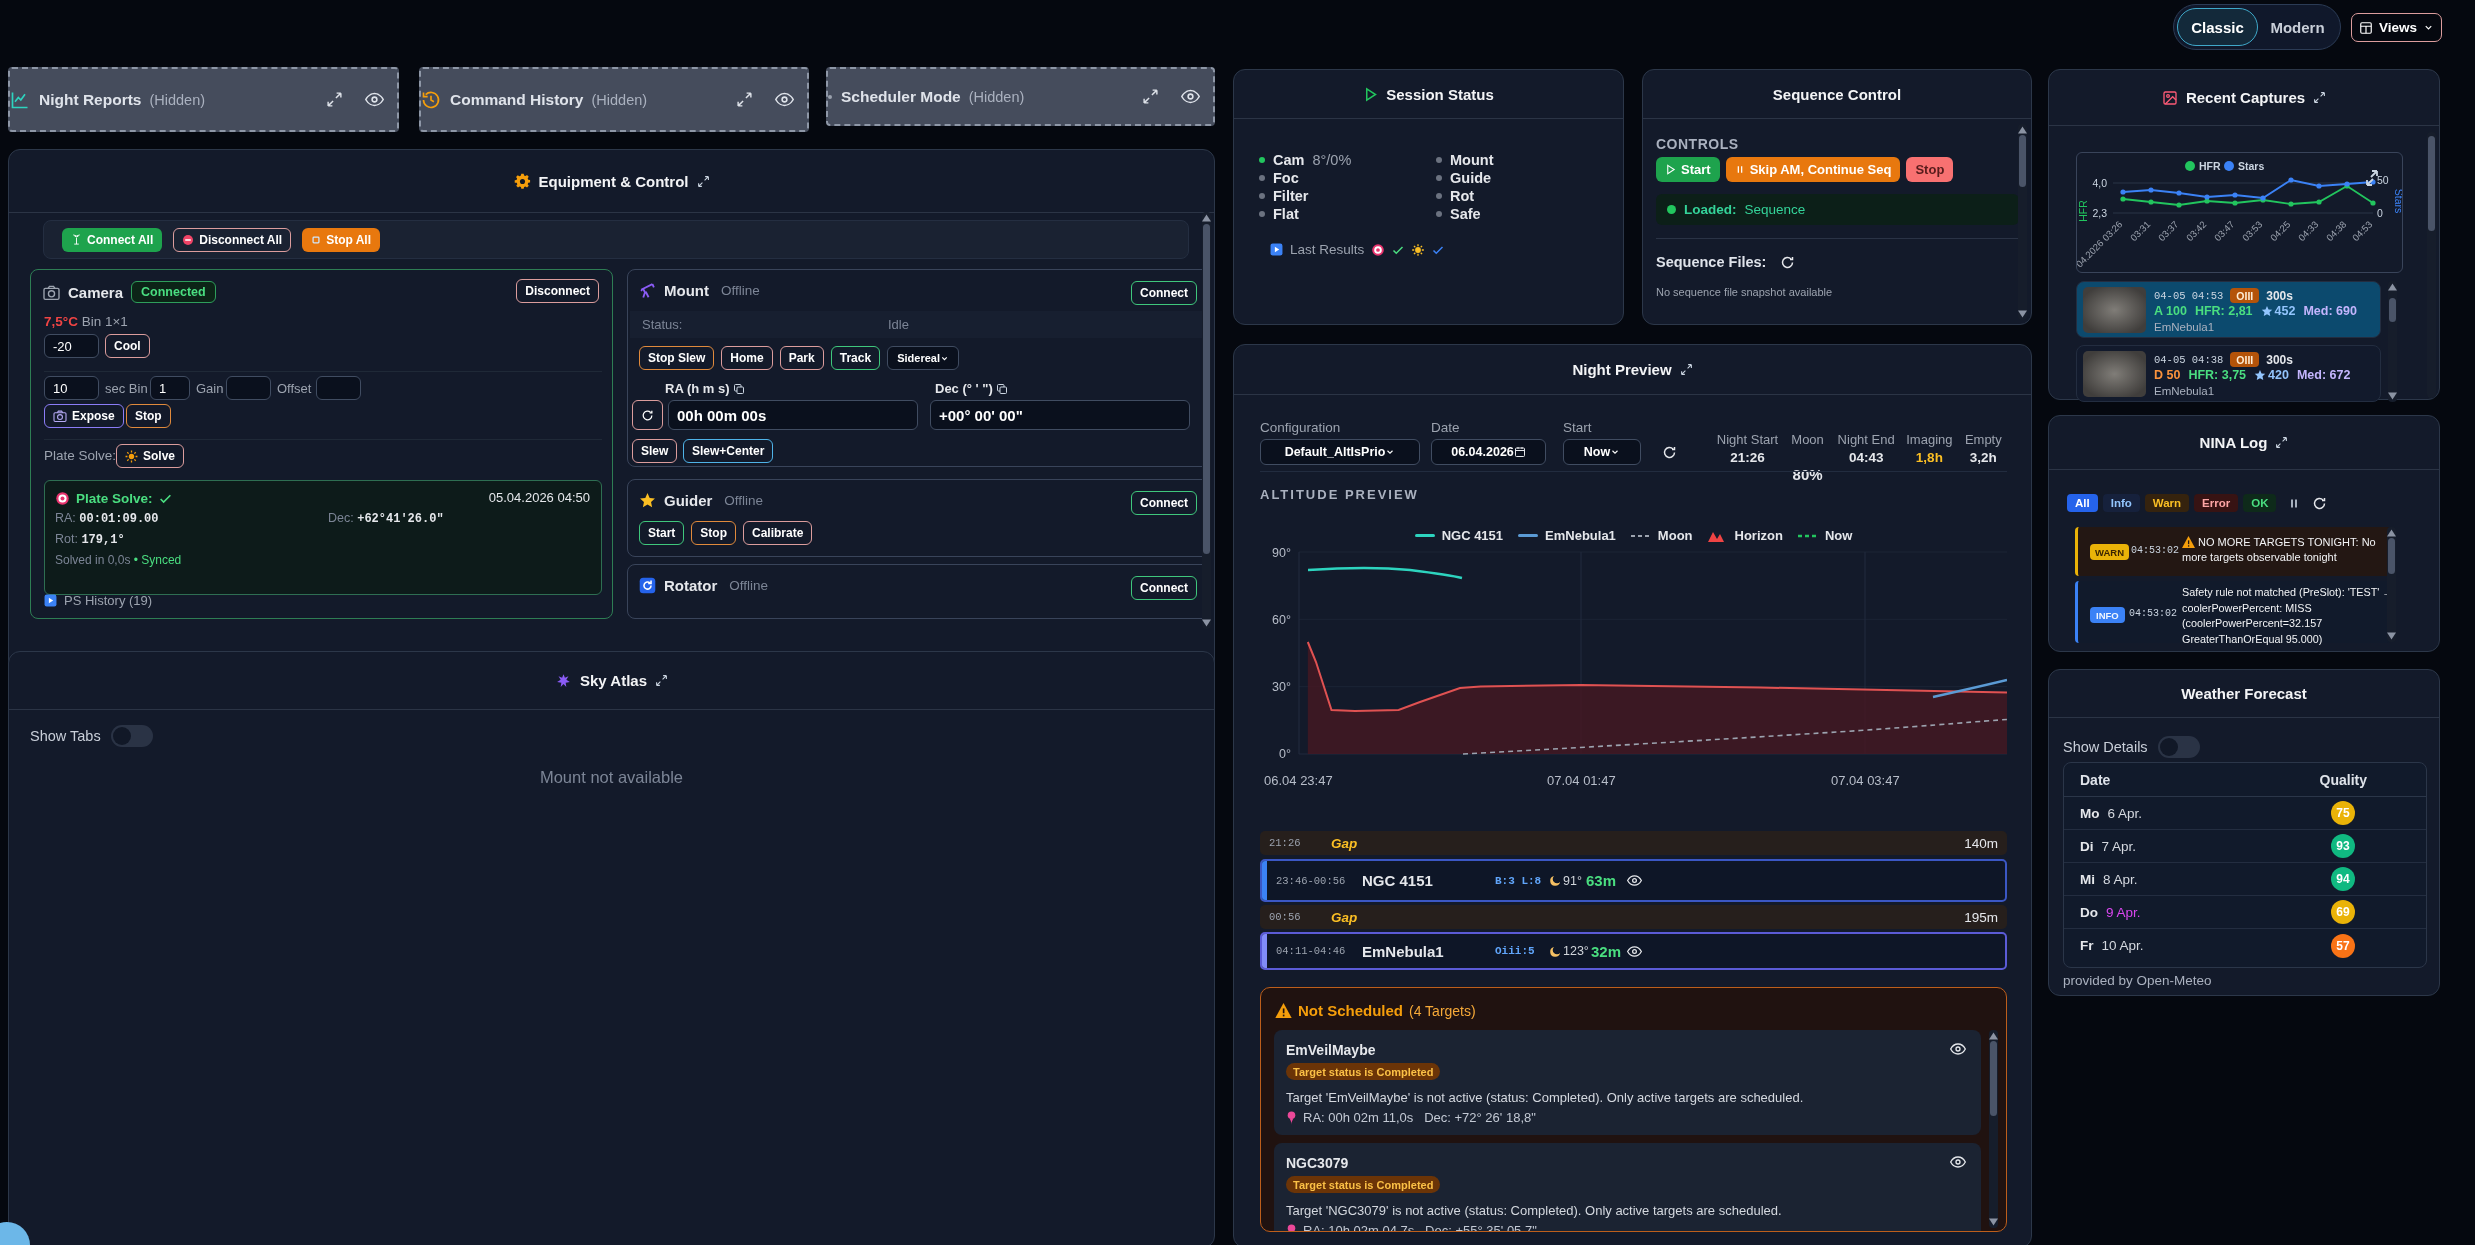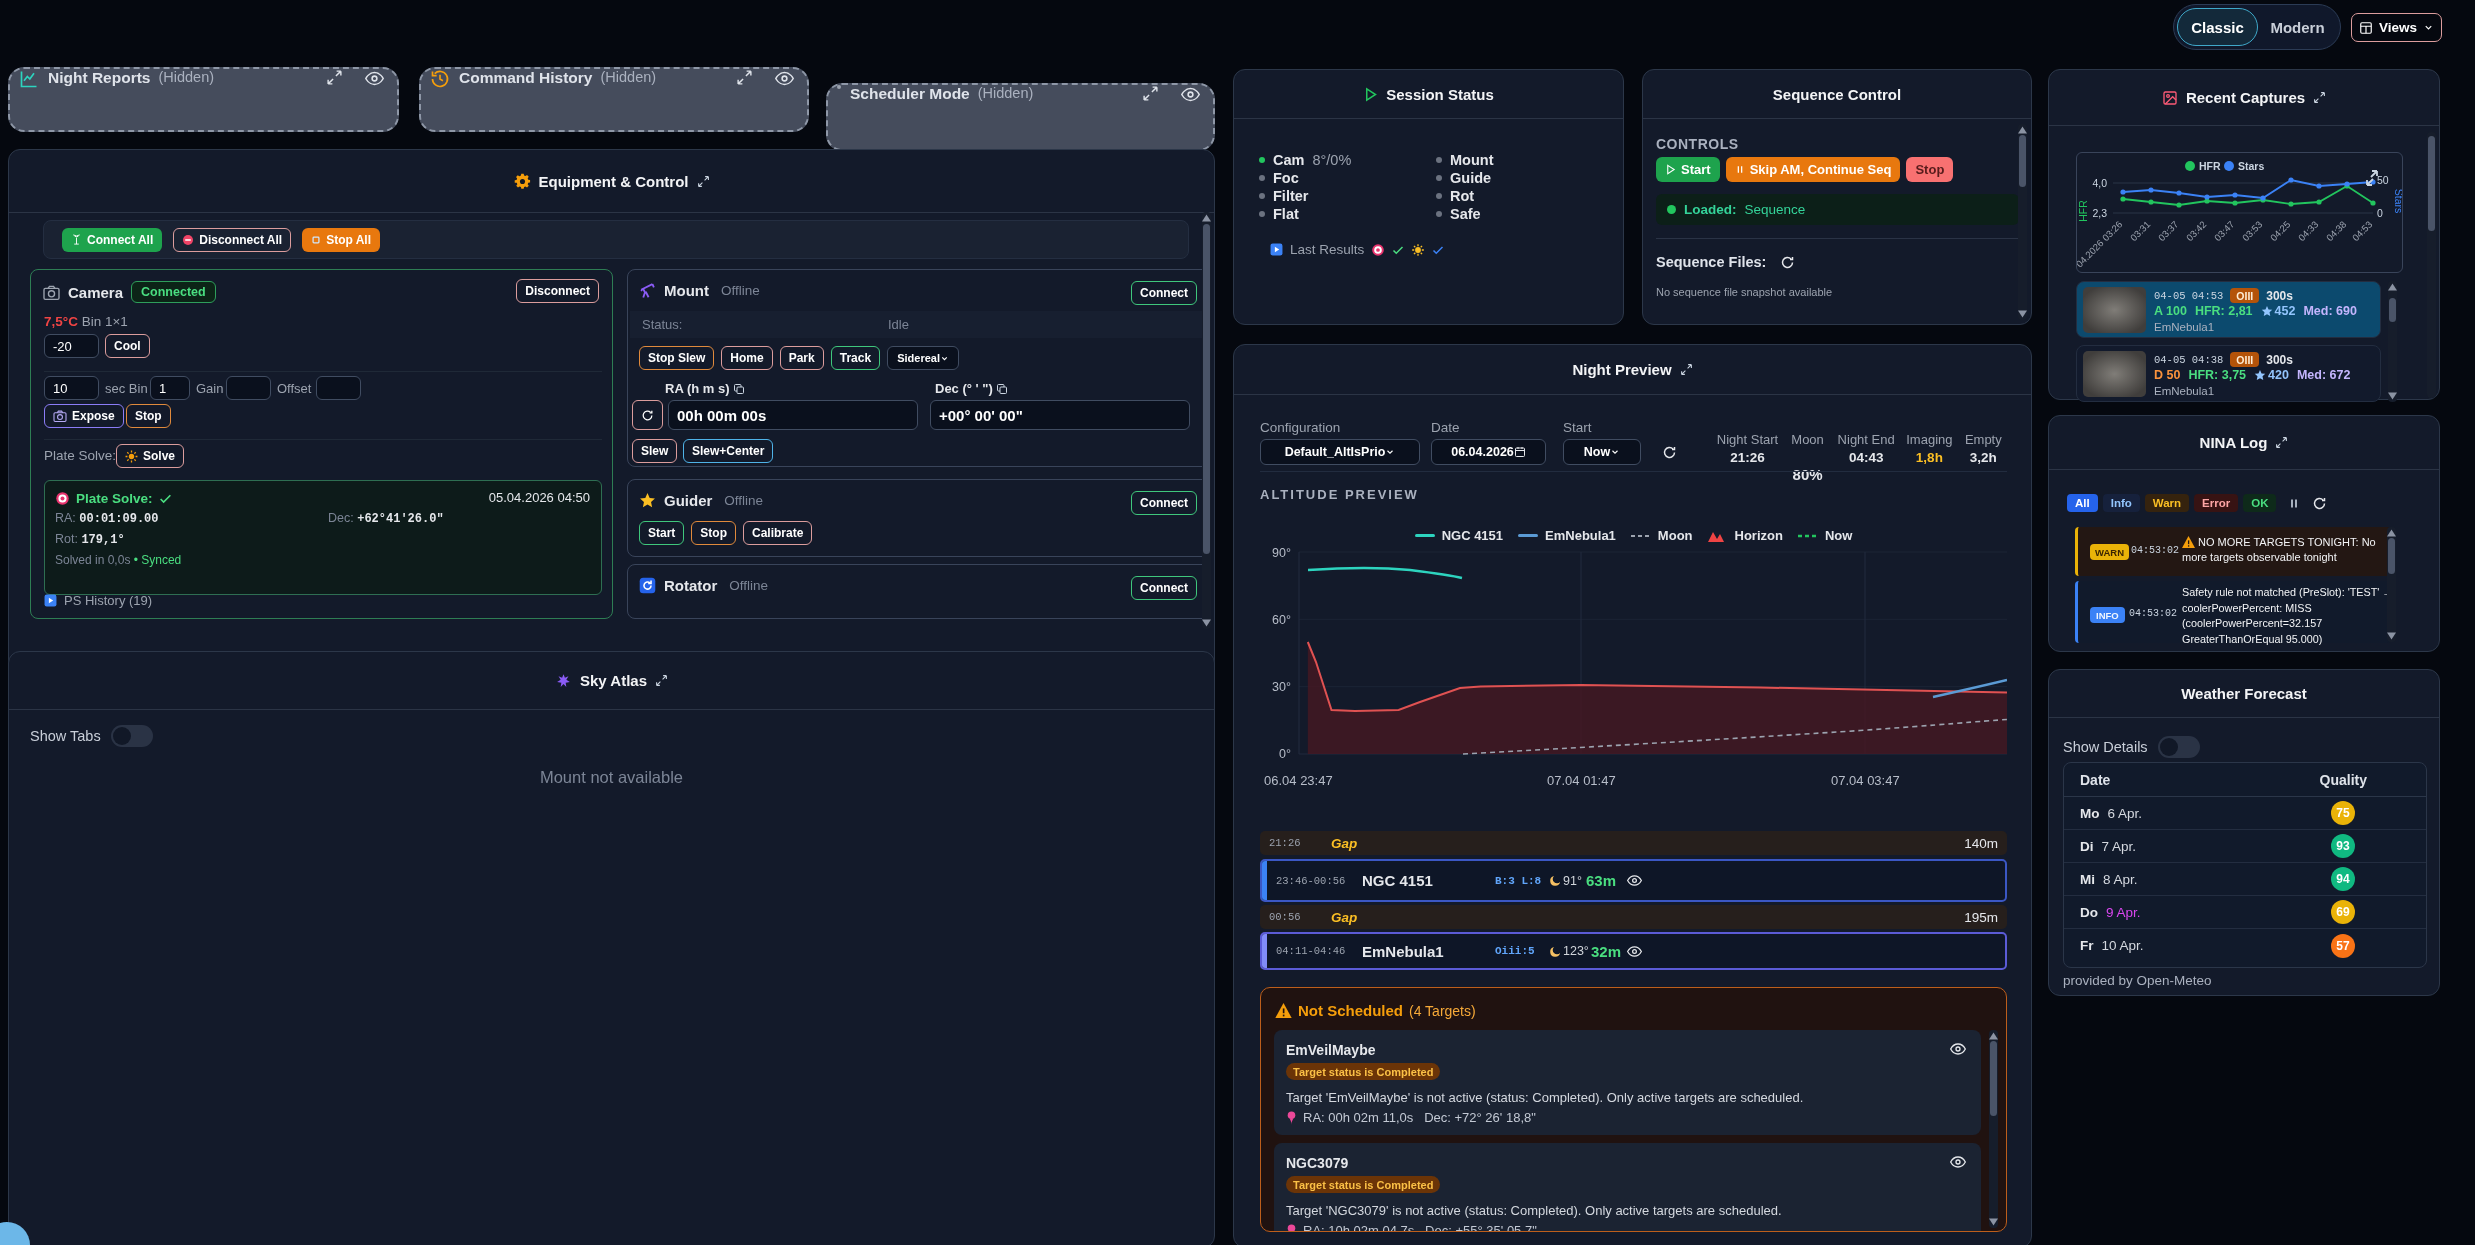--- a/index.html
+++ b/index.html
@@ -2,21 +2,21 @@
 <html><head>
 <meta charset="utf-8">
 <style>
 *{margin:0;padding:0;box-sizing:border-box}
 html,body{width:2475px;height:1245px;background:#05080f;font-family:"Liberation Sans",sans-serif;color:#e5e7eb;overflow:hidden;position:relative}
 .ab{position:absolute}
 .mono{font-family:"Liberation Mono",monospace}
 .b{font-weight:700}
 .panel{position:absolute;background:#131a2a;border:1px solid #2c3749;border-radius:12px}
 .ptitle{display:flex;align-items:center;justify-content:center;gap:8px;font-weight:700;font-size:15px;color:#f3f4f6;border-bottom:1px solid #2b3445}
-.hidden-panel{position:absolute;background:#454c5c;border:2px dashed #8e97a7;border-radius:16px;display:flex;align-items:flex-start;padding:0 13px 0 9px;color:#c3c9d4}
+.hidden-panel{position:absolute;background:#454c5c;border:2px dashed #8e97a7;border-radius:4px;display:flex;align-items:center;padding:0 13px 0 0;color:#c3c9d4}
 .btn{display:inline-flex;align-items:center;justify-content:center;gap:5px;border-radius:6px;font-weight:700;font-size:12px;color:#fff;border:1px solid transparent;height:24px;padding:0 8px;white-space:nowrap}
 .ol-pink{border-color:#dc9d9d;background:transparent}
 .ol-orange{border-color:#e08a3c;background:transparent}
 .ol-green{border-color:#3fc77c;background:transparent}
 .ol-blue{border-color:#4fb3e8;background:transparent}
 .ol-purple{border-color:#8b7cf6;background:transparent}
 .s-green{background:#1ea34d}
 .s-orange{background:#e8780e}
 .s-red{background:#f87171;color:#581c1c}
 .inp{background:#0a101d;border:1px solid #404c61;border-radius:6px;color:#fff;font-size:13px;display:flex;align-items:center;padding:0 8px}
@@ -71,21 +71,21 @@
   <span style="font-size:14.5px;color:#aab1bf;margin-left:8px">(Hidden)</span>
   <span style="flex:1"></span>
   <svg width="17" height="17" viewBox="0 0 24 24" fill="none" stroke="#dfe3ea" stroke-width="2">
       <path d="M14 10l7-7m0 0h-6m6 0v6M10 14l-7 7m0 0h6m-6 0v-6"></path>
     </svg>
   <svg style="margin-left:22px" width="19" height="19" viewBox="0 0 24 24" fill="none" stroke="#dfe3ea" stroke-width="2">
       <path d="M1 12s4-7.5 11-7.5S23 12 23 12s-4 7.5-11 7.5S1 12 1 12z"></path>
       <circle cx="12" cy="12" r="3"></circle>
     </svg>
 </div>
-<div class="hidden-panel" style="left:826px;top:83px;width:389px;height:68px">
+<div class="hidden-panel" style="left:826px;top:67px;width:389px;height:59px">
   <span style="width:4px;height:4px;border-radius:2px;background:#9aa1ad"></span>
   <span style="font-weight:700;font-size:15.5px;color:#dfe3ea;margin-left:9px">Scheduler Mode</span>
   <span style="font-size:14.5px;color:#aab1bf;margin-left:8px">(Hidden)</span>
   <span style="flex:1"></span>
   <svg width="17" height="17" viewBox="0 0 24 24" fill="none" stroke="#dfe3ea" stroke-width="2">
       <path d="M14 10l7-7m0 0h-6m6 0v6M10 14l-7 7m0 0h6m-6 0v-6"></path>
     </svg>
   <svg style="margin-left:22px" width="19" height="19" viewBox="0 0 24 24" fill="none" stroke="#dfe3ea" stroke-width="2">
       <path d="M1 12s4-7.5 11-7.5S23 12 23 12s-4 7.5-11 7.5S1 12 1 12z"></path>
       <circle cx="12" cy="12" r="3"></circle>

